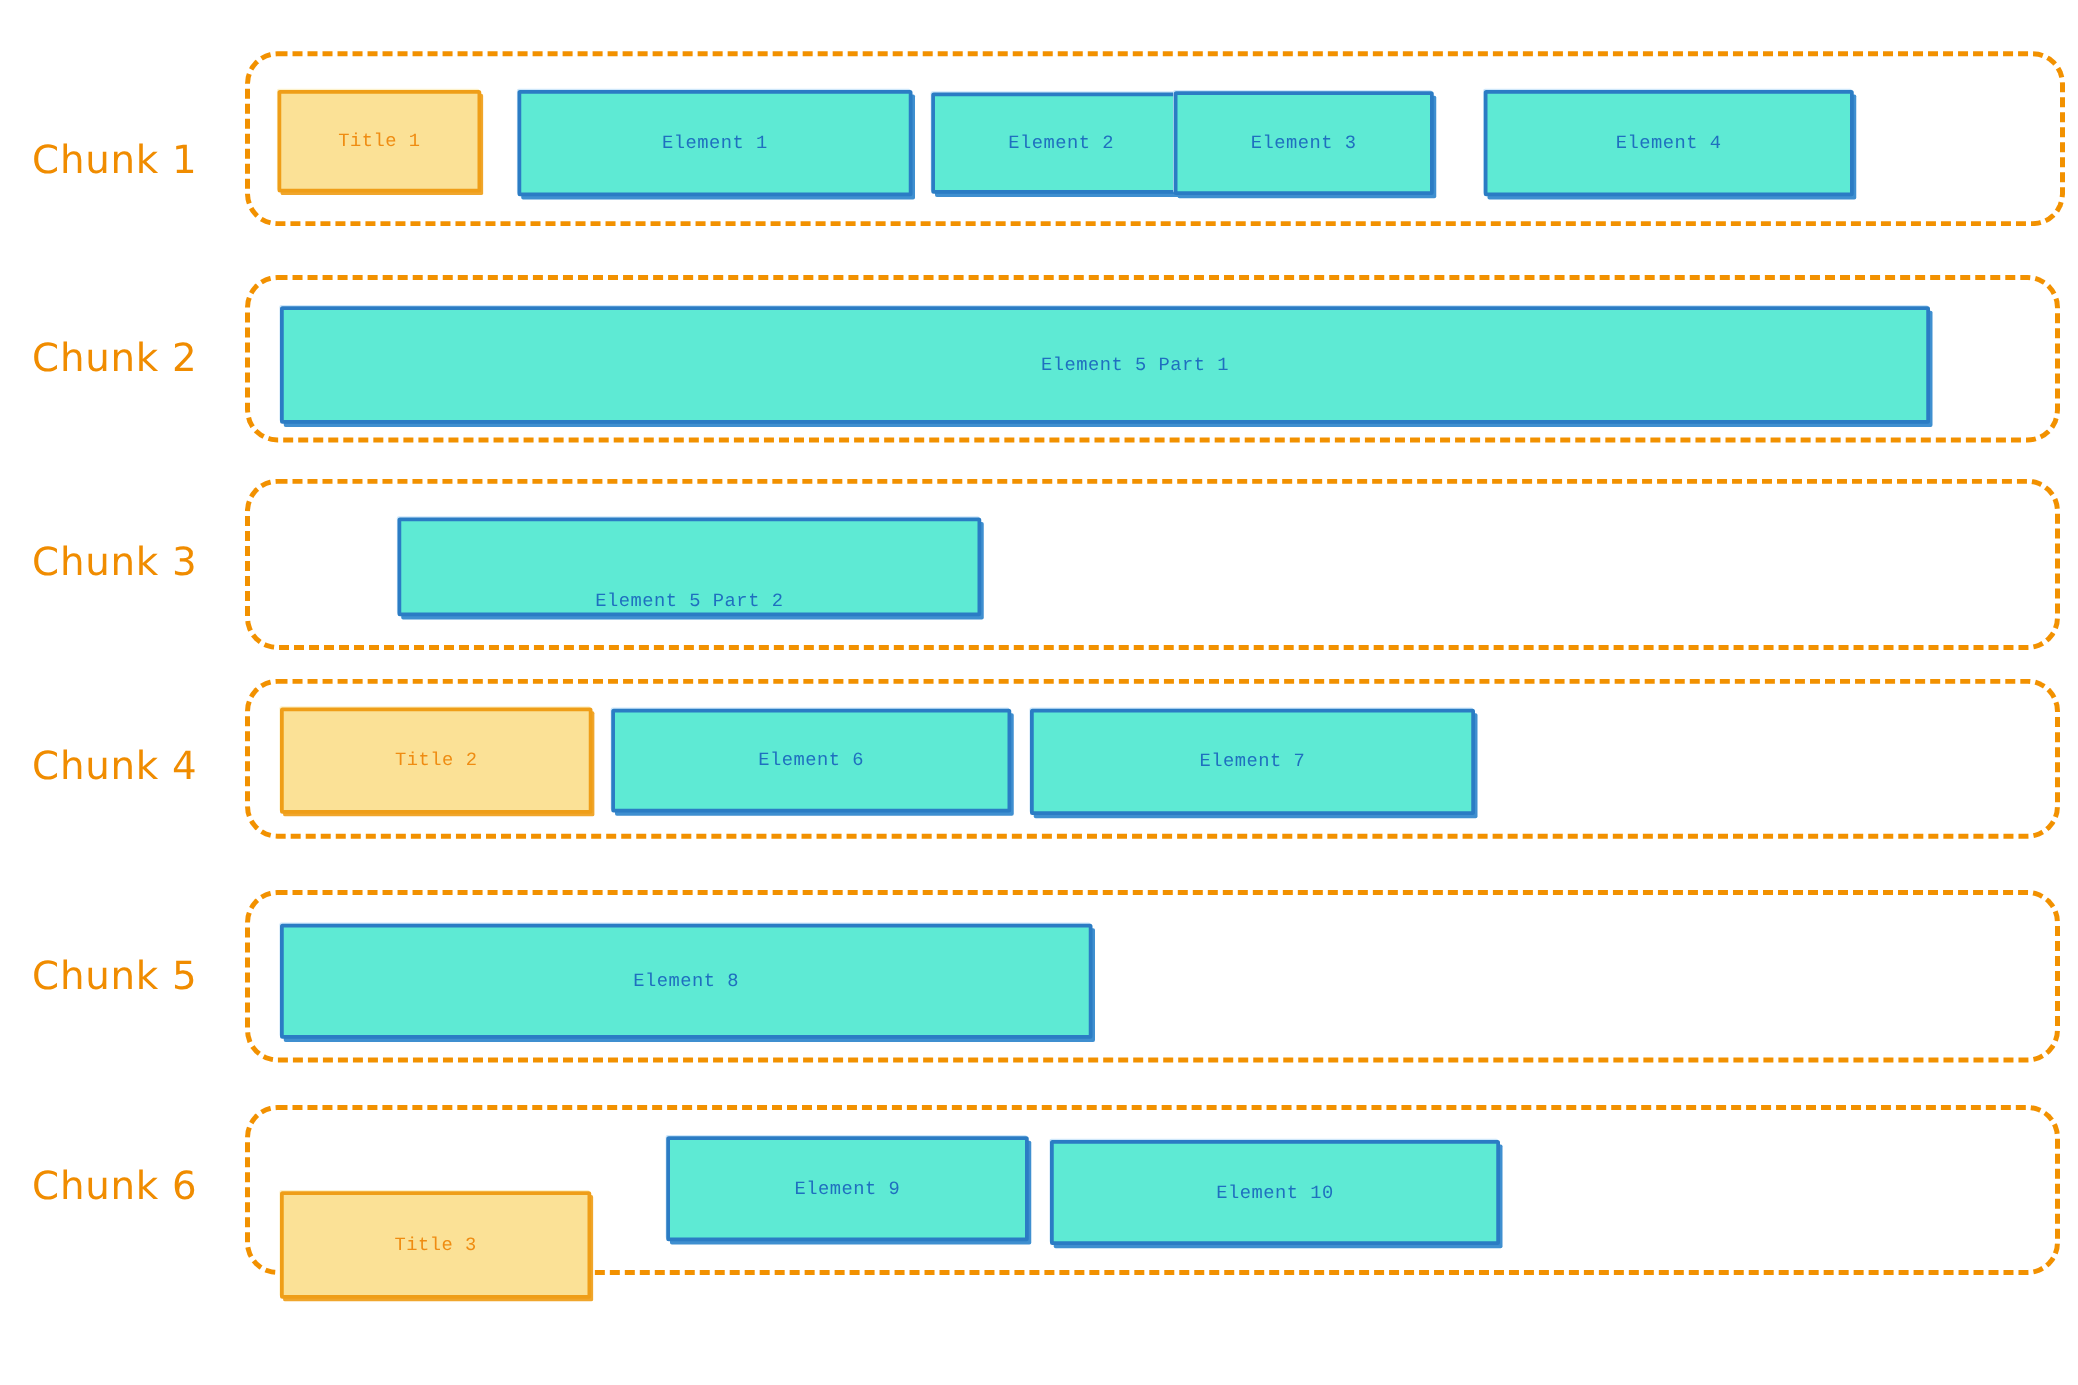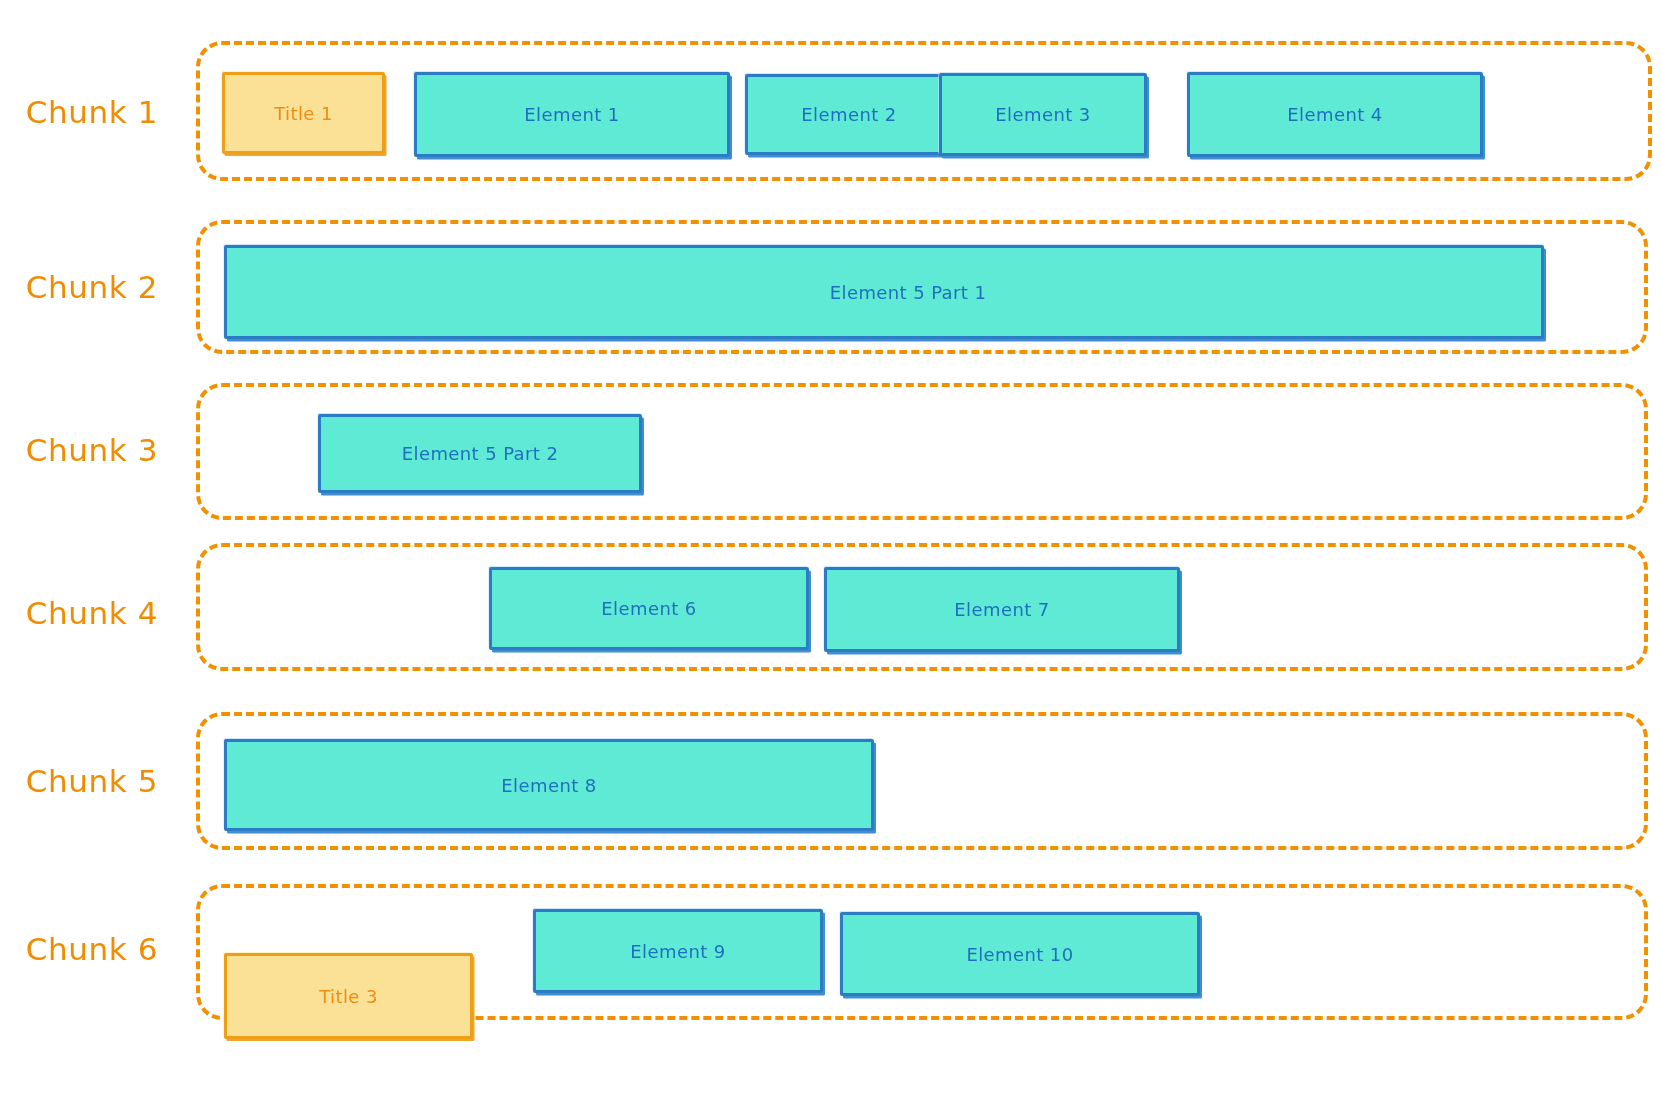--- a/index.html
+++ b/index.html
@@ -40,26 +40,27 @@
     background: transparent;
   }
 
   
   .blk {
     position: absolute;
     box-sizing: border-box;
     display: flex;
     align-items: center;
     justify-content: center;
-    font-size: 18px;
+    font-size: 15px;
     letter-spacing: 0.4px;
     white-space: nowrap;
     border-width: 3px;
     border-style: solid;
     border-radius: 2px;
+    font-family: Liberation Mono, monospace;
   }
 
   .blk.element {
     background: #5eead4;
     border-color: #2b7cc4;
     color: #1f6fbf;
     box-shadow: 2.5px 3px 0 -0.5px #3f8fd0, -1px -1.5px 0 -0.5px #cfe8fb;
   }
 
   .blk.title {
@@ -71,21 +72,21 @@
 
   .blk span {
     pointer-events: none;
   }
 </style>
 </head>
 <body>
 
 <div id="diagram">
 
-  <div class="chunk-label" style="left:0px; top:94px; width:158px;">Chunk 1</div>
+  <div class="chunk-label" style="left:0px; top:110px; width:158px;">Chunk 1</div>
   <div class="chunk-box" style="left:196px; top:41px; width:1456px; height:140px;"></div>
   <div class="blk title" style="left:222px; top:72px; width:163px; height:82px;">
     <span>Title 1</span>
   </div>
   <div class="blk element" style="left:414px; top:72px; width:316px; height:85px;">
     <span>Element 1</span>
   </div>
   <div class="blk element" style="left:745px; top:74px; width:208px; height:81px;">
     <span>Element 2</span>
   </div>
@@ -97,26 +98,29 @@
   </div>
 
   <div class="chunk-label" style="left:0px; top:269px; width:158px;">Chunk 2</div>
   <div class="chunk-box" style="left:196px; top:220px; width:1452px; height:134px;"></div>
   <div class="blk element" style="left:224px; top:245px; width:1320px; height:94px;padding-left:48px;">
     <span>Element 5 Part 1</span>
   </div>
 
   <div class="chunk-label" style="left:0px; top:432px; width:158px;">Chunk 3</div>
   <div class="chunk-box" style="left:196px; top:383px; width:1452px; height:137px;"></div>
-  <div class="blk element" style="left:318px; top:414px; width:324px; height:79px;">
+  <div class="blk element" style="left:318px; top:414px; width:467px; height:79px;align-items:flex-end;">
     <span>Element 5 Part 2</span>
   </div>
 
   <div class="chunk-label" style="left:0px; top:595px; width:158px;">Chunk 4</div>
   <div class="chunk-box" style="left:196px; top:543px; width:1452px; height:128px;"></div>
+  <div class="blk title" style="left:224px; top:566px; width:250px; height:85px;">
+    <span>Title 2</span>
+  </div>
   <div class="blk element" style="left:489px; top:567px; width:320px; height:83px;">
     <span>Element 6</span>
   </div>
   <div class="blk element" style="left:824px; top:567px; width:356px; height:85px;">
     <span>Element 7</span>
   </div>
 
   <div class="chunk-label" style="left:0px; top:763px; width:158px;">Chunk 5</div>
   <div class="chunk-box" style="left:196px; top:712px; width:1452px; height:138px;"></div>
   <div class="blk element" style="left:224px; top:739px; width:650px; height:92px;">

